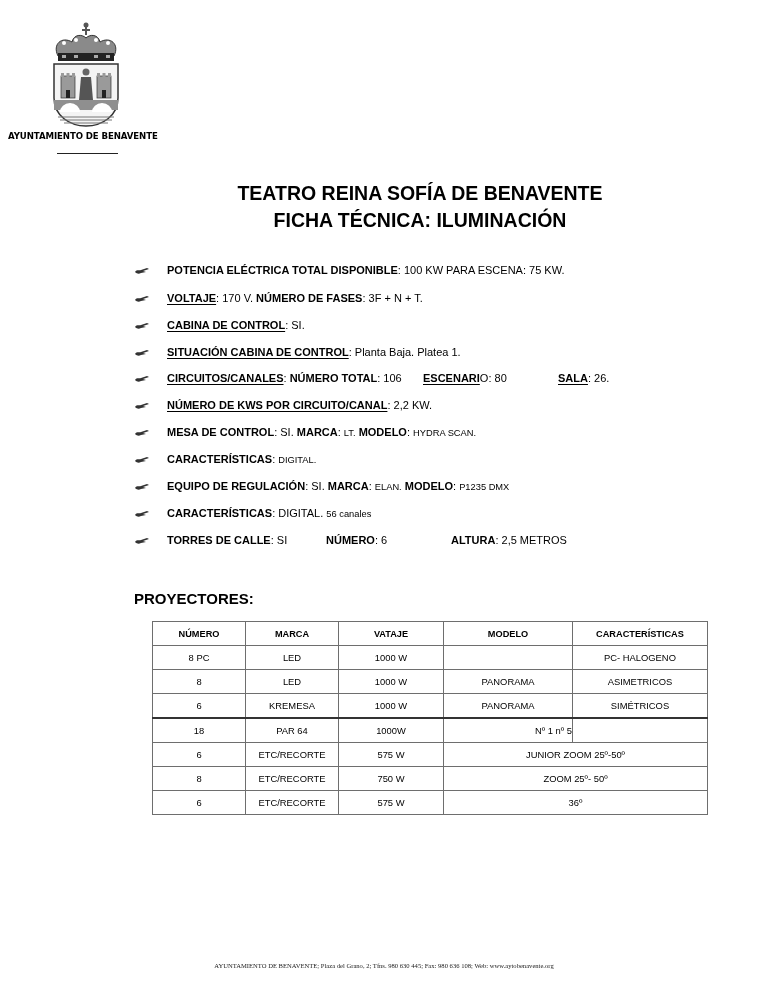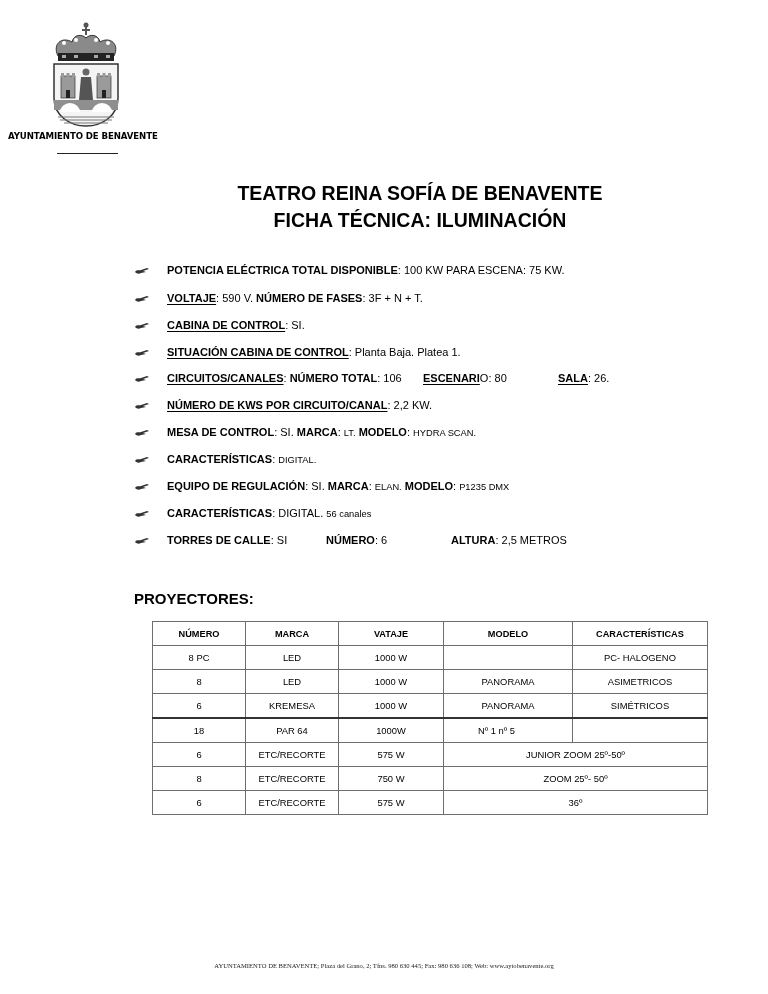--- a/index.html
+++ b/index.html
@@ -43,21 +43,21 @@
     table.proj {
       position: absolute; left: 152px; top: 621px; border-collapse: collapse;
       font-size: 9.4px; table-layout: fixed;
     }
     table.proj td, table.proj th {
       border: 1px solid #6e6e6e; height: 23px; padding: 0; text-align: center;
       vertical-align: middle; overflow: hidden; white-space: nowrap;
     }
     table.proj th { font-weight: bold; font-size: 9.2px; }
     table.proj tr.thick td { border-top: 2px solid #333; margin-left: 16px; }
-    table.proj td.left { text-align: left; padding-left: 34px; }
+    table.proj td.left { text-align: right; padding-left: 34px; }
 
     .footer {
       position: absolute; left: 0; top: 962px; width: 768px; text-align: center;
       font-family: "Liberation Serif", serif; font-size: 6.6px; color: #222; white-space: nowrap;
     }
   </style>
 </head>
 <body>
 
 <div class="logo-wrap">
@@ -108,21 +108,21 @@
     <div class="bullet" style="top: 0px;">
       <span class="mark"><svg width="16" height="16" viewBox="0 0 16 16">
           <path d="M1 10 C3 7 5 9 7 8 L13 6 L15 7 L9 9 L12 10 L7 11 C5 12 3 12 1 10 Z" fill="#333"></path>
         </svg></span>
       <span class="txt"><span class="b">POTENCIA ELÉCTRICA TOTAL DISPONIBLE</span><span>: 100 KW   PARA ESCENA: 75 KW.</span></span>
     </div>
     <div class="bullet" style="top: 28px;">
       <span class="mark"><svg width="16" height="16" viewBox="0 0 16 16">
           <path d="M1 10 C3 7 5 9 7 8 L13 6 L15 7 L9 9 L12 10 L7 11 C5 12 3 12 1 10 Z" fill="#333"></path>
         </svg></span>
-      <span class="txt"><span class="b u">VOLTAJE</span><span>: 590 V. </span><span class="b">NÚMERO DE FASES</span><span>: 3F + N + T.</span></span>
+      <span class="txt"><span class="b u">VOLTAJE</span><span>: 170 V. </span><span class="b">NÚMERO DE FASES</span><span>: 3F + N + T.</span></span>
     </div>
     <div class="bullet" style="top: 55px;">
       <span class="mark"><svg width="16" height="16" viewBox="0 0 16 16">
           <path d="M1 10 C3 7 5 9 7 8 L13 6 L15 7 L9 9 L12 10 L7 11 C5 12 3 12 1 10 Z" fill="#333"></path>
         </svg></span>
       <span class="txt"><span class="b u">CABINA DE CONTROL</span><span>: SI.</span></span>
     </div>
     <div class="bullet" style="top: 82px;">
       <span class="mark"><svg width="16" height="16" viewBox="0 0 16 16">
           <path d="M1 10 C3 7 5 9 7 8 L13 6 L15 7 L9 9 L12 10 L7 11 C5 12 3 12 1 10 Z" fill="#333"></path>

